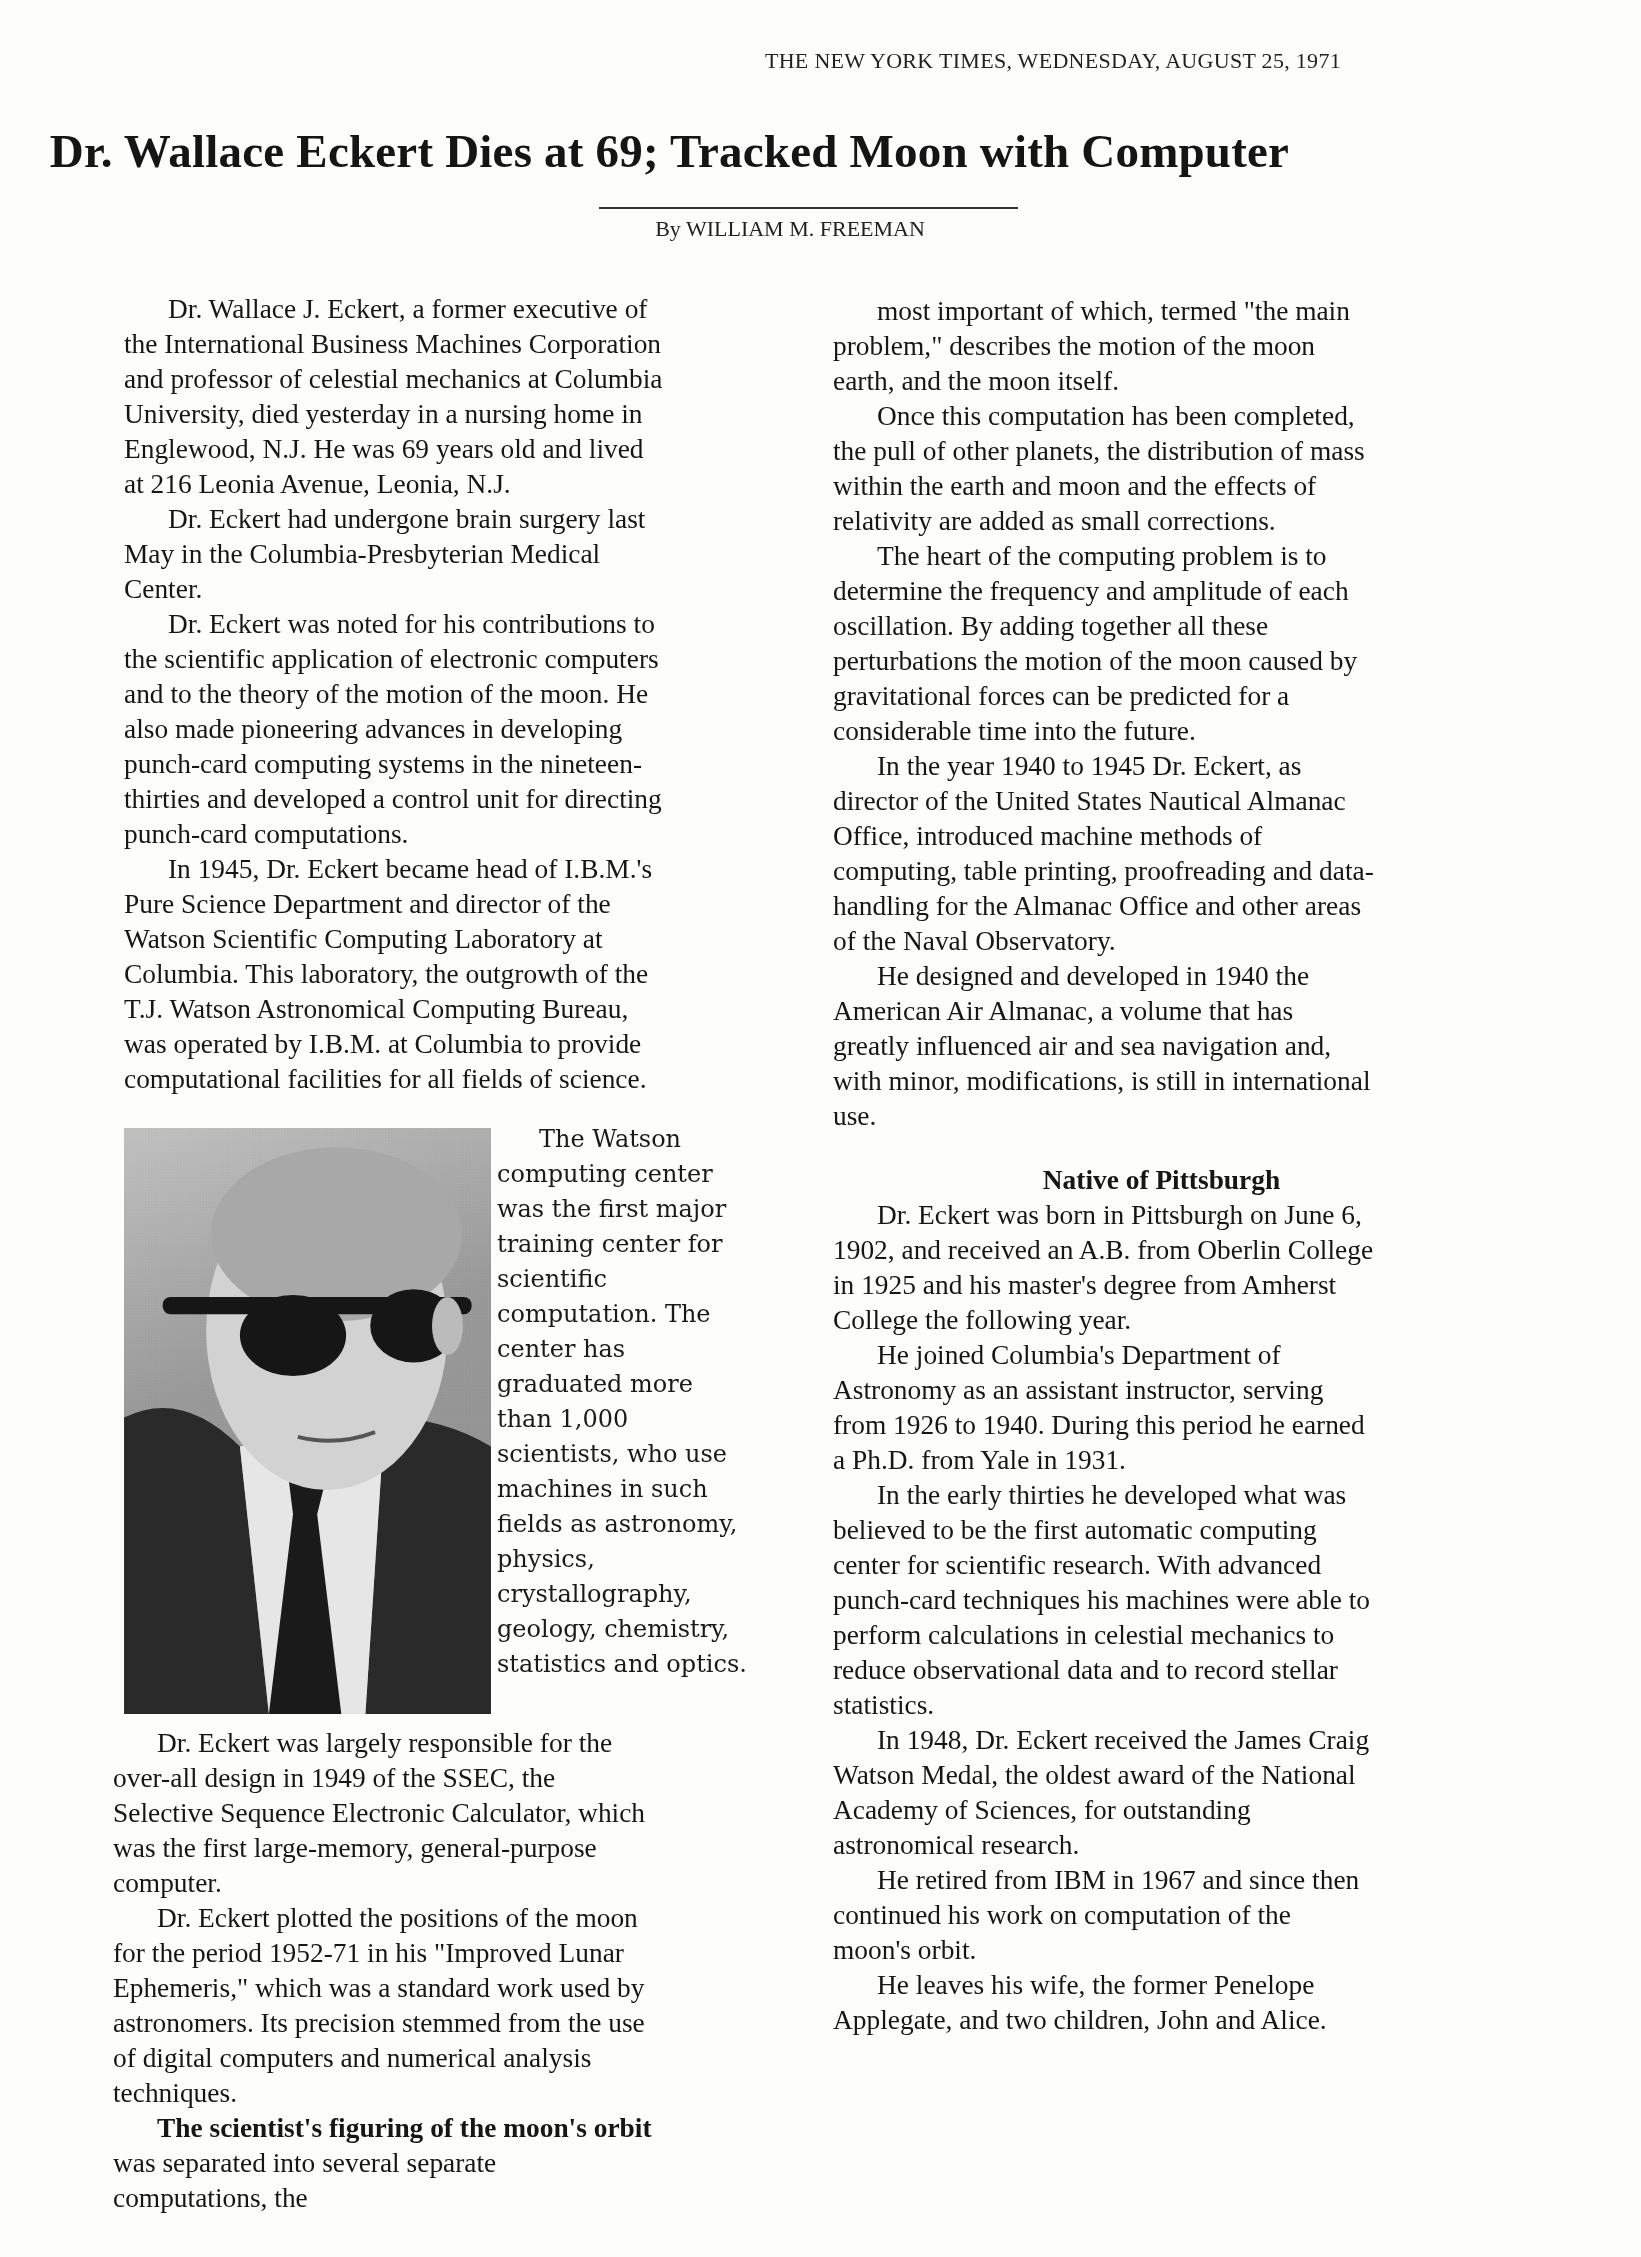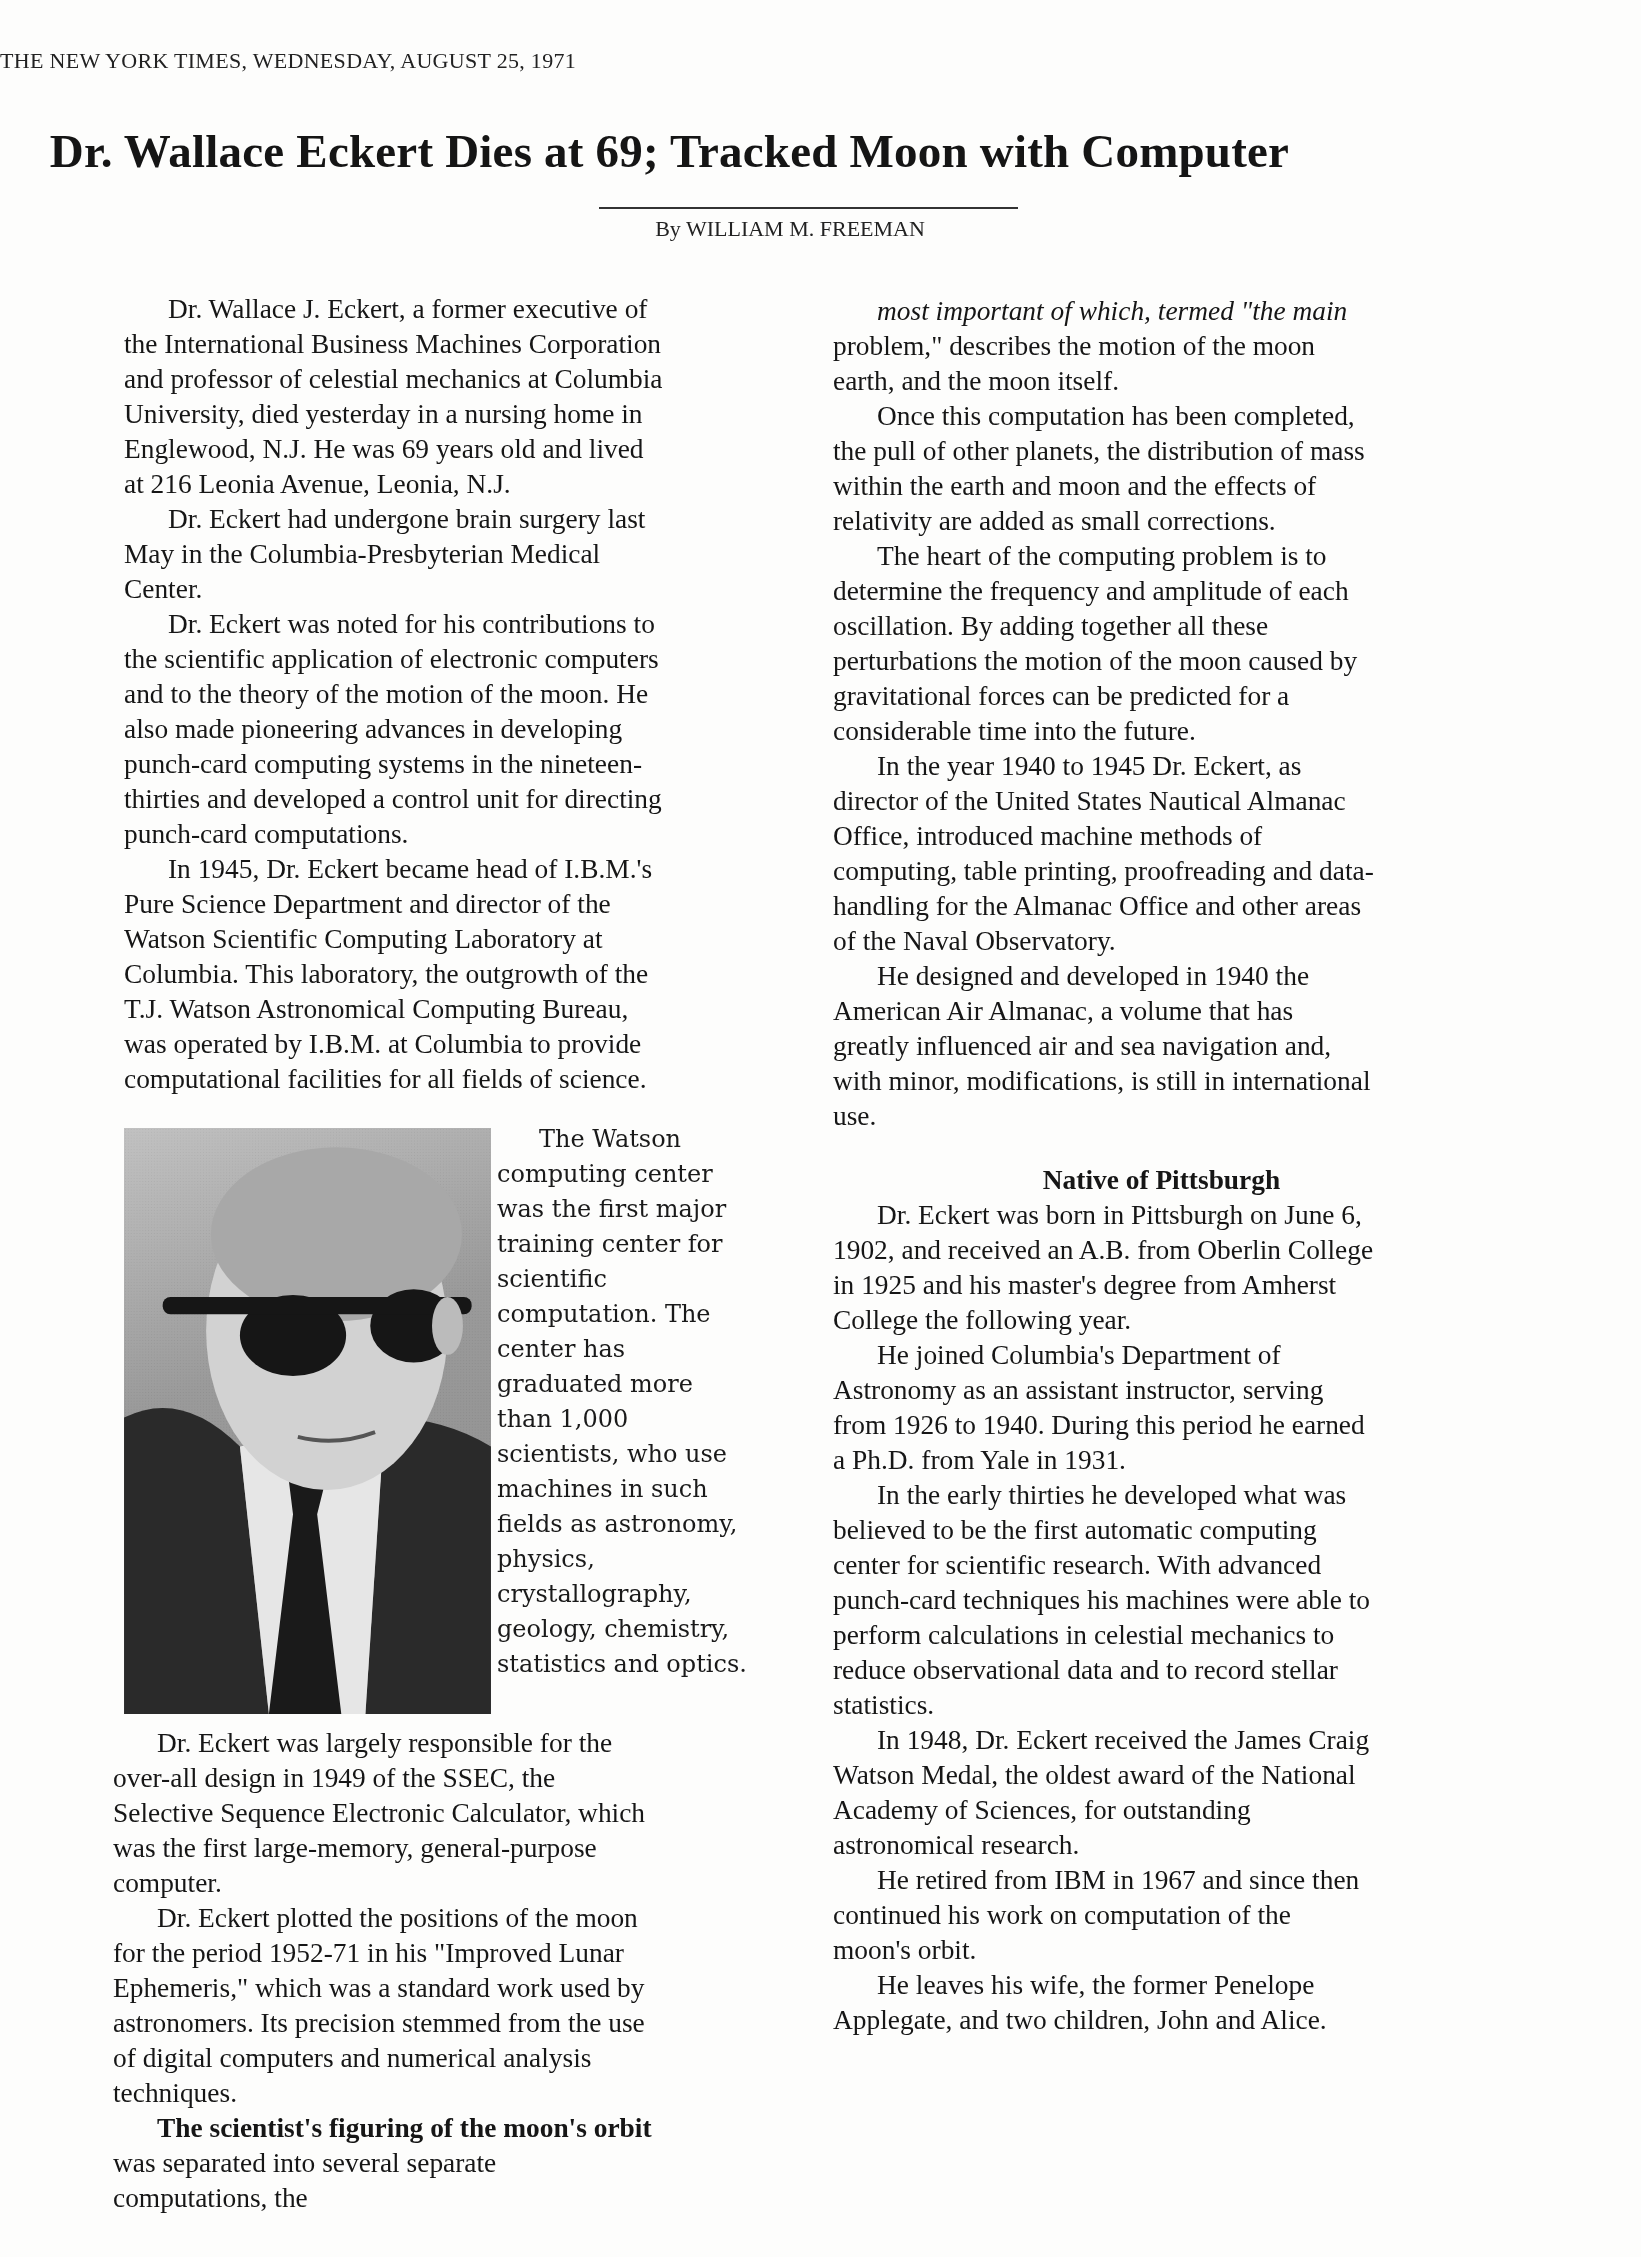--- a/index.html
+++ b/index.html
@@ -3,21 +3,21 @@
 <meta charset="utf-8">
 <style>
   html, body { margin: 0; padding: 0; }
   body {
     width: 1641px; height: 2257px; position: relative; overflow: hidden;
     background: #fdfdfc;
     font-family: "Liberation Serif", serif;
     color: #161616;
   }
   .dateline {
-    position: absolute; top: 48px; left: 0; width: 1341px; text-align: left;
+    position: absolute; top: 48px; left: 0; width: 1341px; text-align: right;
     font-size: 22px; letter-spacing: 0.3px; color: #222;
   }
   .headline {
     position: absolute; top: 124px; left: 0; width: 1339px; text-align: center;
     font-size: 47px; font-weight: bold; color: #151515; letter-spacing: 0.2px;
   }
   .rule {
     position: absolute; top: 207px; left: 599px; width: 419px; height: 1.9px; background: #333;
   }
   .byline {
@@ -152,21 +152,21 @@
     <p>
       <span class="line" style="padding-left: 44px; font-weight: bold;">The scientist's figuring of the moon's orbit</span>
       <span class="line">was separated into several separate</span>
       <span class="line">computations, the</span>
     </p>
   </div>
 
 <div id="col-right" class="col">
   <div>
       <p>
-        <span class="line" style="padding-left: 44px; font-style: italic;">most important of which, termed "the main</span>
+        <span class="line" style="padding-left: 44px;">most important of which, termed "the main</span>
         <span class="line">problem," describes the motion of the moon</span>
         <span class="line">earth, and the moon itself.</span>
       </p>
       <p>
         <span class="line" style="padding-left: 44px;">Once this computation has been completed,</span>
         <span class="line">the pull of other planets, the distribution of mass</span>
         <span class="line">within the earth and moon and the effects of</span>
         <span class="line">relativity are added as small corrections.</span>
       </p>
       <p>

